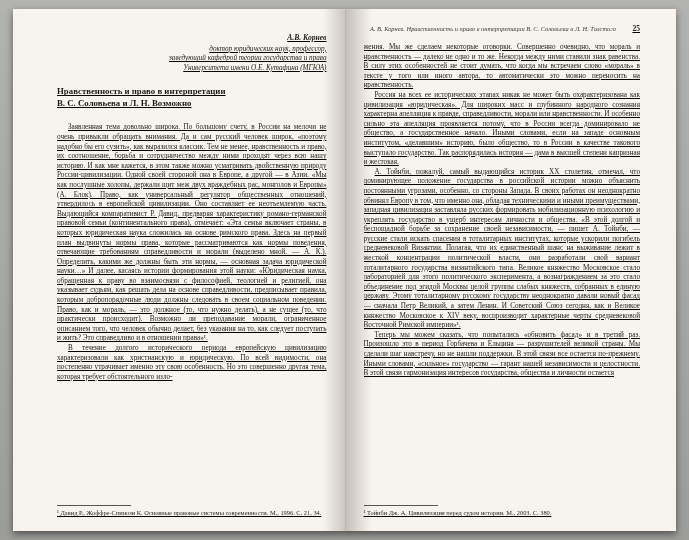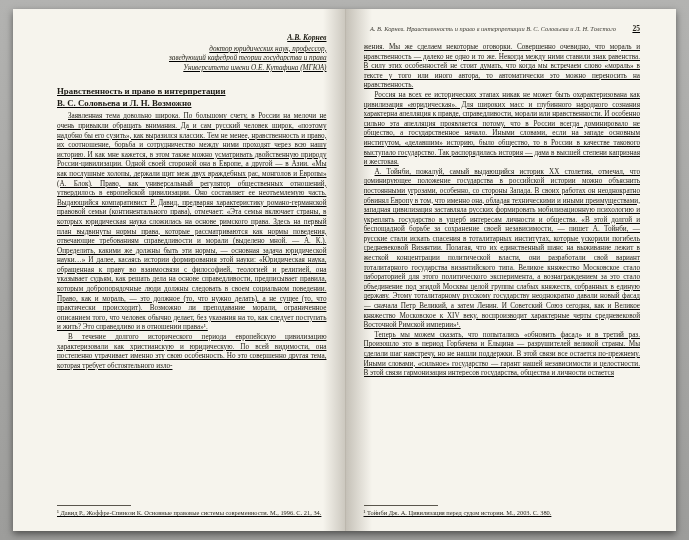--- a/index.html
+++ b/index.html
@@ -40,21 +40,21 @@
 
   .author-block {
     text-align:right; margin:0 0 13px 70px;
     font-size:7.2px; line-height:9.6px; color:#242219;
   }
   .author-name { font-weight:bold; font-style:italic; font-size:7.6px; margin-bottom:2px; }
   .author-line { font-style:italic; }
 
   .article-title {
     font-size:8.8px; line-height:11.5px; font-weight:bold;
-    color:#1e1c16; margin-bottom:3px;
+    color:#1e1c16; margin-bottom:14px;
   }
 
   .running-header {
     display:flex; align-items:baseline;
     margin-bottom:10px; color:#3c3a33;
   }
   .running-title {
     flex:1; font-style:italic; font-size:6.4px;
     text-align:center; white-space:nowrap; overflow:hidden;
   }

